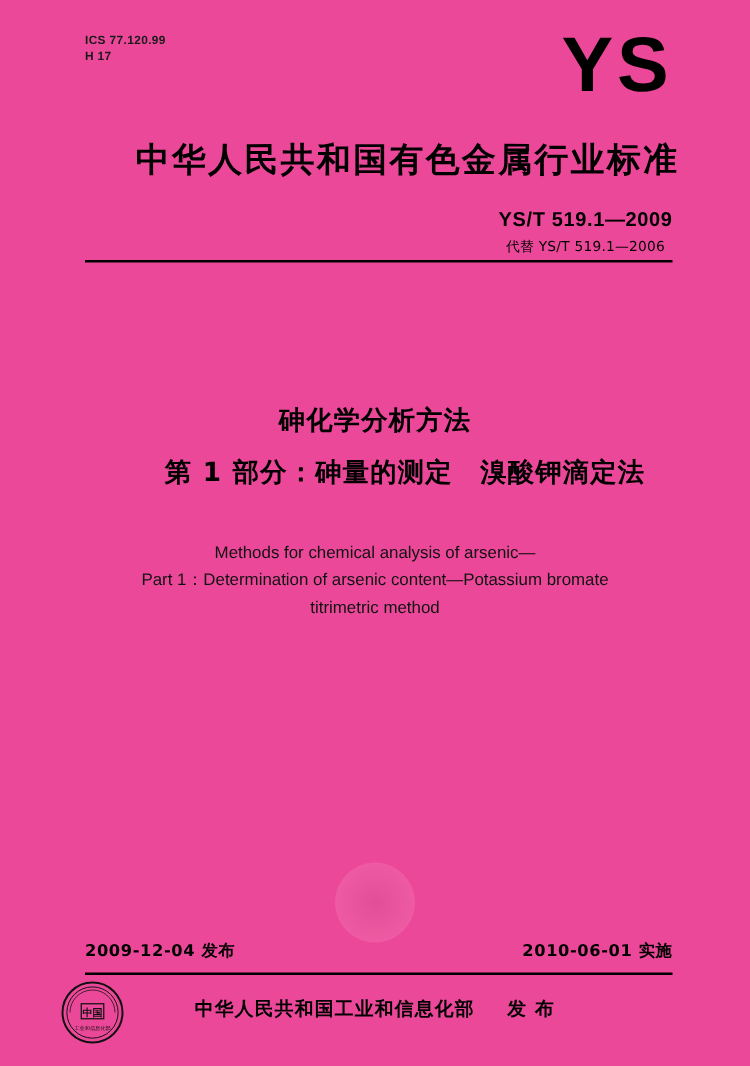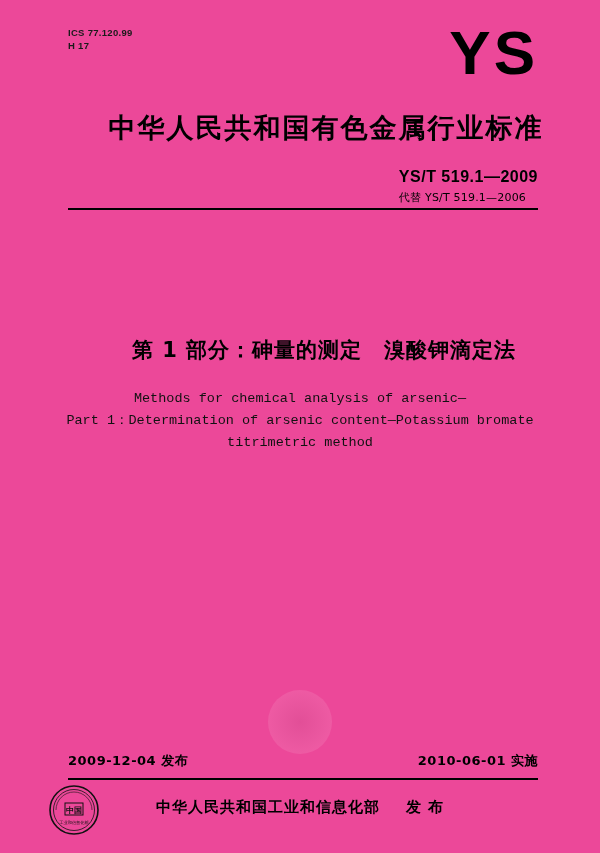--- a/index.html
+++ b/index.html
@@ -63,21 +63,21 @@
     letter-spacing: 2px;
     color: #000000;
     padding-left: 26px;
   }
 
   
   .std-no {
     position: absolute;
     right: 62px;
     top: 168px;
-    text-align: left;
+    text-align: center;
     font-family: "Liberation Sans", sans-serif;
   }
   .std-no .main {
     font-size: 16px;
     font-weight: bold;
     letter-spacing: 0.5px;
     color: #000;
   }
   .std-no .sub {
     margin-top: 4px;
@@ -115,22 +115,22 @@
   .cn-title-2 {
     margin-top: 14px;
     font-family: "DejaVu Sans", "Liberation Sans", sans-serif;
     font-size: 21px;
     font-weight: bold;
     letter-spacing: 1px;
     color: #000;
     margin-left: 48px;
   }
   .en-title {
-    margin-top: 24px;
-    font-family: Liberation Mono, monospace;
+    margin-top: 39px;
+    font-family: Liberation Sans, sans-serif;
     font-size: 13.5px;
     line-height: 22px;
     color: #111;
   }
   .en-title div { white-space: nowrap; }
 
   
   .watermark {
     position: absolute;
     left: 268px;
@@ -207,20 +207,21 @@
   <div class="std-title">中华人民共和国有色金属行业标准</div>
 
   <div class="std-no">
     <div class="main">YS/T 519.1—2009</div>
     <div class="sub">代替 YS/T 519.1—2006</div>
   </div>
 
   <div class="rule-top"></div>
 
   <div class="center-block">
+    <div class="cn-title-1">砷化学分析方法</div>
     <div class="cn-title-2">第 1 部分：砷量的测定　溴酸钾滴定法</div>
     <div class="en-title">
       <div>Methods for chemical analysis of arsenic—</div>
       <div>Part 1：Determination of arsenic content—Potassium bromate</div>
       <div>titrimetric method</div>
     </div>
   </div>
 
   <div class="watermark"></div>
 

